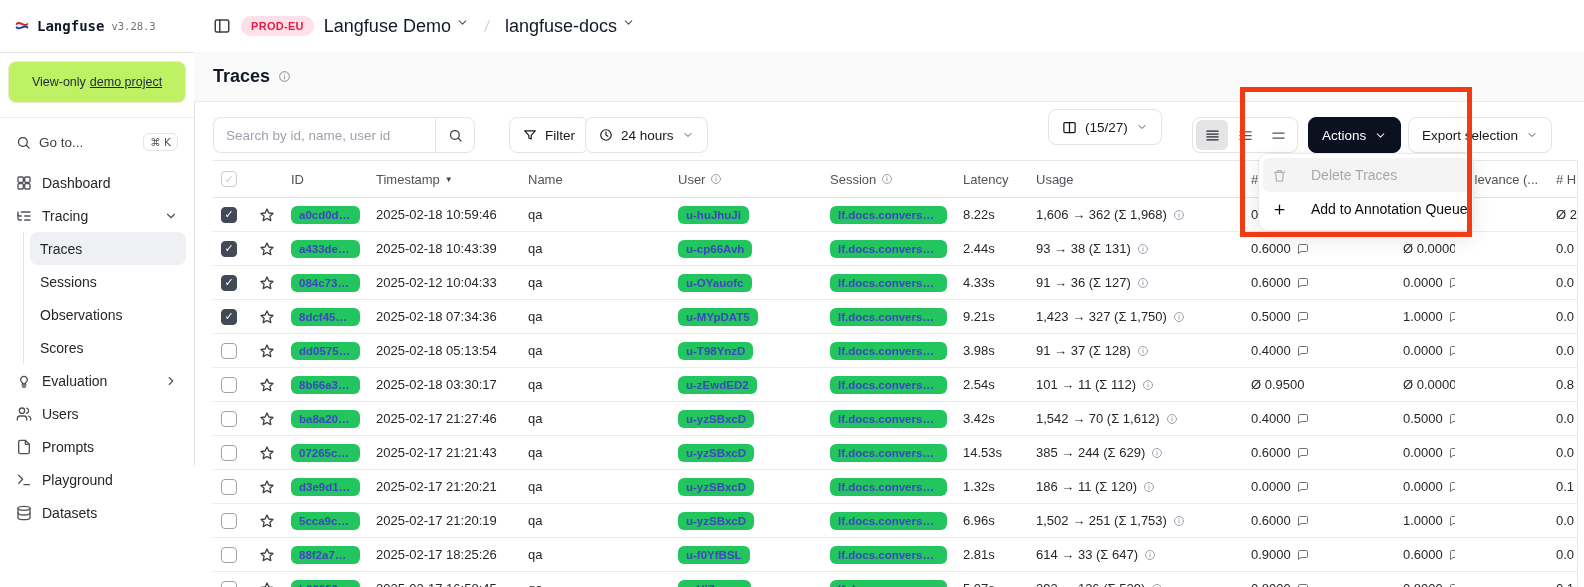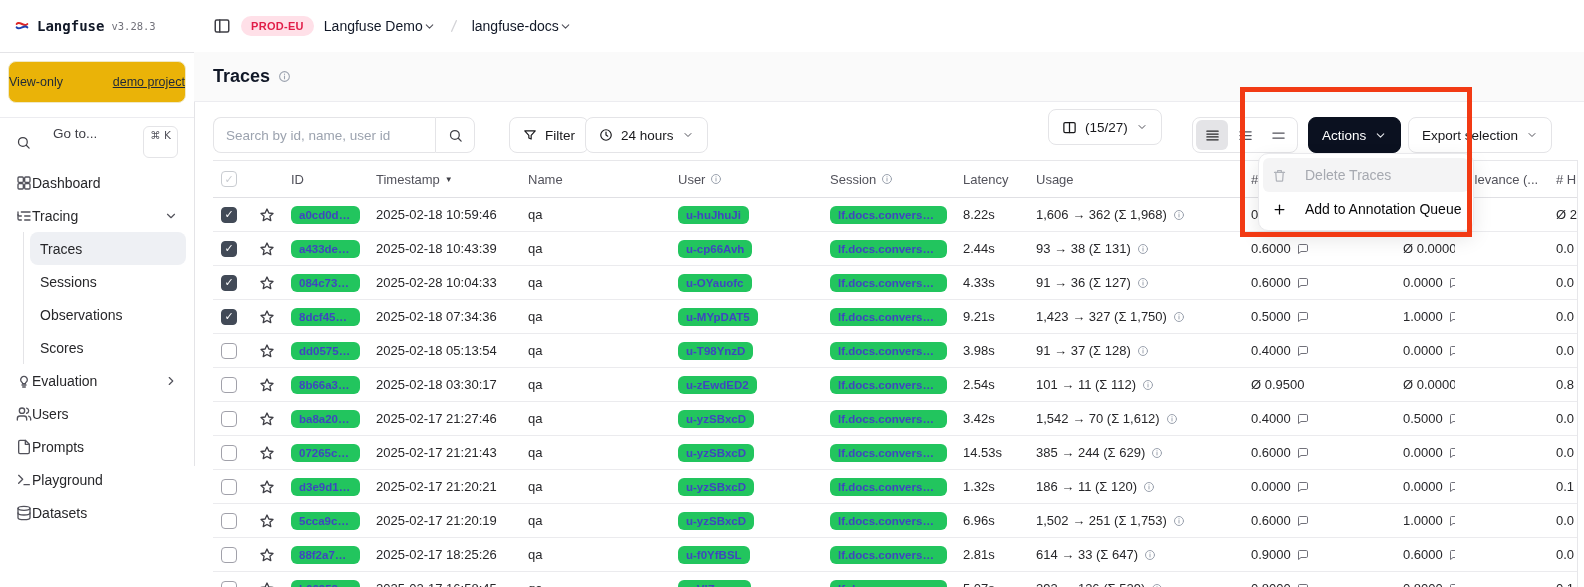--- a/index.html
+++ b/index.html
@@ -10,40 +10,40 @@
   }
   .abs{position:absolute}
   .ic{display:inline-flex;align-items:center;justify-content:center;flex:none}
   .ic svg{stroke:currentColor;fill:none;stroke-width:2;stroke-linecap:round;stroke-linejoin:round}
 
   
   #sidebar{left:0;top:0;width:194px;height:466px;border-right:1px solid #e4e4e7;background:#fff}
   #logo-row{height:52px;border-bottom:1px solid #e4e4e7;display:flex;align-items:center;padding:0 14px;gap:7px}
   #logo-name{font-family:"DejaVu Sans Mono",monospace;font-weight:700;font-size:14px;color:#111827}
   #logo-ver{font-family:"DejaVu Sans Mono",monospace;font-size:10.5px;color:#71717a}
-  #banner{margin:8px 8px 0 8px;height:40px;background:#eab308;border:1px solid #f0e9c6;border-radius:8px;
-    display:flex;align-items:center;justify-content:space-between;font-size:12.5px;color:#1f2937}
+  #banner{margin:8px 8px 0 8px;height:40px;background:#bef264;border:1px solid #f0e9c6;border-radius:8px;
+    display:flex;align-items:center;justify-content:center;font-size:12.5px;color:#1f2937}
   #banner a{color:#1f2937;text-decoration:underline;margin-left:4px}
   #sb-divider{margin-top:14px;border-bottom:1px solid #ececf0}
-  #goto{height:32px;margin:8px 8px 2px 8px;display:flex;gap:22px;padding:0 8px;border-radius:8px;color:#3f3f46;cursor:pointer}
+  #goto{height:32px;margin:8px 8px 2px 8px;display:flex;align-items:center;gap:8px;padding:0 8px;border-radius:8px;color:#3f3f46;cursor:pointer}
   #goto .lbl{font-size:13.5px}
   #goto kbd{margin-left:auto;border:1px solid #e4e4e7;border-radius:6px;padding:2px 6px;font-size:10.5px;color:#52525b;background:#fff;font-family:"DejaVu Sans",sans-serif}
   #nav{padding:6px 8px 0 8px}
-  .nav-item{height:33px;display:flex;align-items:center;padding:0 8px;border-radius:8px;color:#27272a;font-size:14px;cursor:pointer}
+  .nav-item{height:33px;display:flex;align-items:center;gap:10px;padding:0 8px;border-radius:8px;color:#27272a;font-size:14px;cursor:pointer}
   .nav-item .ic{color:#52525b}
   .nav-item .chev{margin-left:auto;color:#52525b}
   .nav-sub{margin-left:15px;border-left:1px solid #e4e4e7;padding-left:6px}
   .nav-sub-item{height:33px;display:flex;align-items:center;padding:0 10px;border-radius:8px;font-size:14px;color:#27272a;cursor:pointer}
   .nav-sub-item.active{background:#eef0f4;font-weight:500}
 
   
   #topbar{left:194px;top:0;right:0;height:52px;border-bottom:1px solid #e4e4e7;display:flex;align-items:center;gap:10px;padding:0 0 0 19px;background:#fff}
   #panel-toggle{color:#3f3f46;cursor:pointer}
   #env-badge{background:#ffe0e8;color:#e11d48;font-size:11px;font-weight:600;letter-spacing:.3px;border-radius:999px;padding:4px 10px}
-  .crumb{display:flex;align-items:center;font-size:14px;color:#111827;cursor:pointer}
+  .crumb{display:flex;align-items:flex-start;gap:5px;font-size:18px;color:#111827;cursor:pointer}
   .crumb .chev{color:#52525b}
   #slash{color:#d4d4d8}
 
   
   #band{left:194px;top:52px;right:0;height:49px;background:#fafafa;border-bottom:1px solid #ececf0;display:flex;align-items:center;padding-left:19px;gap:8px}
   #page-title{font-size:18px;font-weight:600;color:#111827}
   .info-ic{color:#9ca3af}
 
   
   .btn{display:inline-flex;align-items:center;gap:8px;height:36px;padding:0 13px;border:1px solid #e4e4e7;border-radius:8px;background:#fff;font-size:13.5px;color:#18181b;cursor:pointer;box-sizing:border-box;white-space:nowrap}
@@ -74,21 +74,21 @@
   .cb.checked{background:#424a57;border-color:#424a57}
   .cb.checked::after{content:"✓";color:#fff;font-size:11px;line-height:1}
   .cb.head{border-color:#c9ccd1}
   .cb.head::after{content:"✓";color:#c9ccd1;font-size:11px;line-height:1}
   .star{color:#3f3f46;cursor:pointer}
   .sort{font-size:8px;color:#3f3f46}
   .score .ic{color:#71717a}
 
   
   #dropdown{left:1258px;top:153px;width:206px;background:#fff;border:1px solid #e9e9ec;border-radius:10px;box-shadow:0 8px 20px rgba(0,0,0,.10);padding:4px;z-index:10}
-  .menu-item{height:34px;display:flex;align-items:center;gap:18px;padding:0 9px;border-radius:6px;font-size:14px;color:#09090b;cursor:pointer;white-space:nowrap}
+  .menu-item{height:34px;display:flex;align-items:center;gap:24px;padding:0 9px;border-radius:6px;font-size:14px;color:#09090b;cursor:pointer;white-space:nowrap}
   .menu-item.disabled{background:#f4f4f5;color:#a6a9b0;cursor:default}
   .menu-item.disabled .ic{color:#b0b3ba}
   #redbox{left:1240px;top:87px;width:222px;height:140px;border:5px solid #f23a14;z-index:20;pointer-events:none}
 </style>
 </head>
 <body>
 
 <aside id="sidebar" class="abs">
   <div id="logo-row">
     <span class="ic">
@@ -504,21 +504,21 @@
         <div class="td">
           <span class="ic star">
             <svg width="16" height="16" viewBox="0 0 24 24" aria-hidden="true">
               <polygon points="12 3 14.8 9 21 9.7 16.4 14 17.7 20.5 12 17.2 6.3 20.5 7.6 14 3 9.7 9.2 9"></polygon>
             </svg>
           </span>
         </div>
         <div class="td">
           <span class="badge">084c739...</span>
         </div>
-        <div class="td">2025-02-28 10:04:33</div>
+        <div class="td">2025-02-12 10:04:33</div>
         <div class="td">qa</div>
         <div class="td">
           <span class="badge">u-OYauofc</span>
         </div>
         <div class="td">
           <span class="badge">lf.docs.conversation...</span>
         </div>
         <div class="td">4.33s</div>
         <div class="td">
           <span>91 → 36 (Σ 127)</span>

